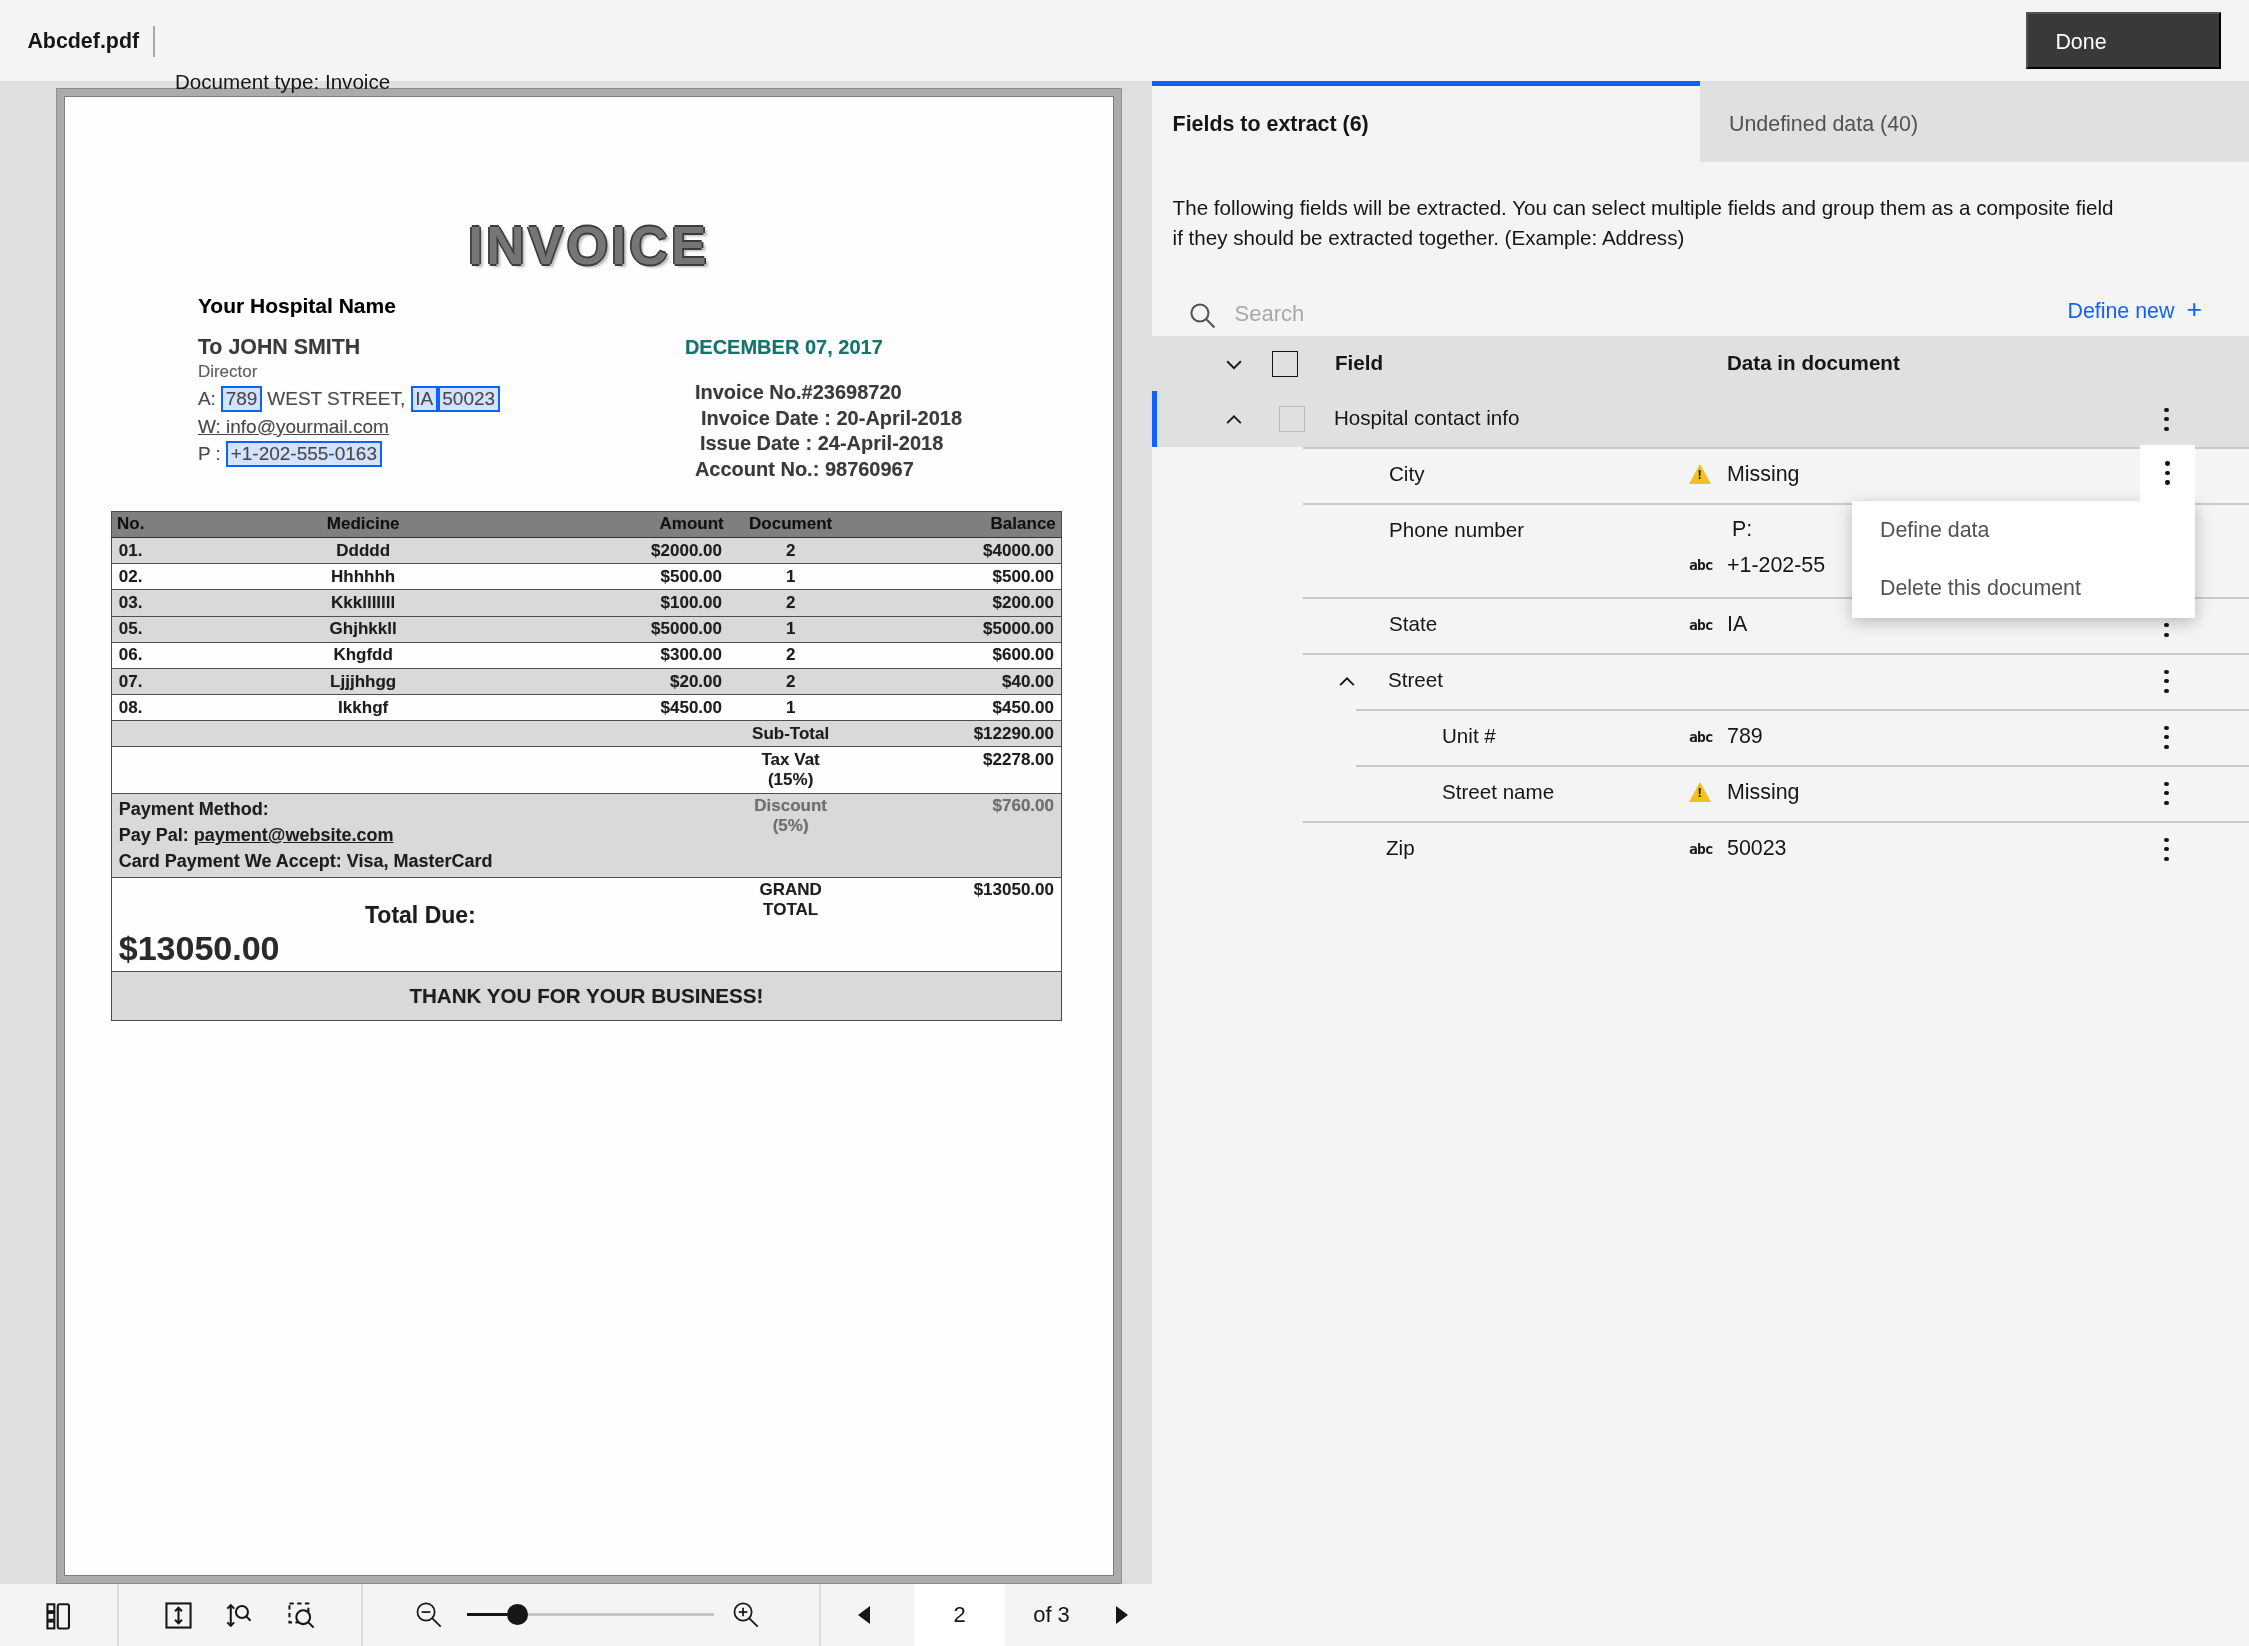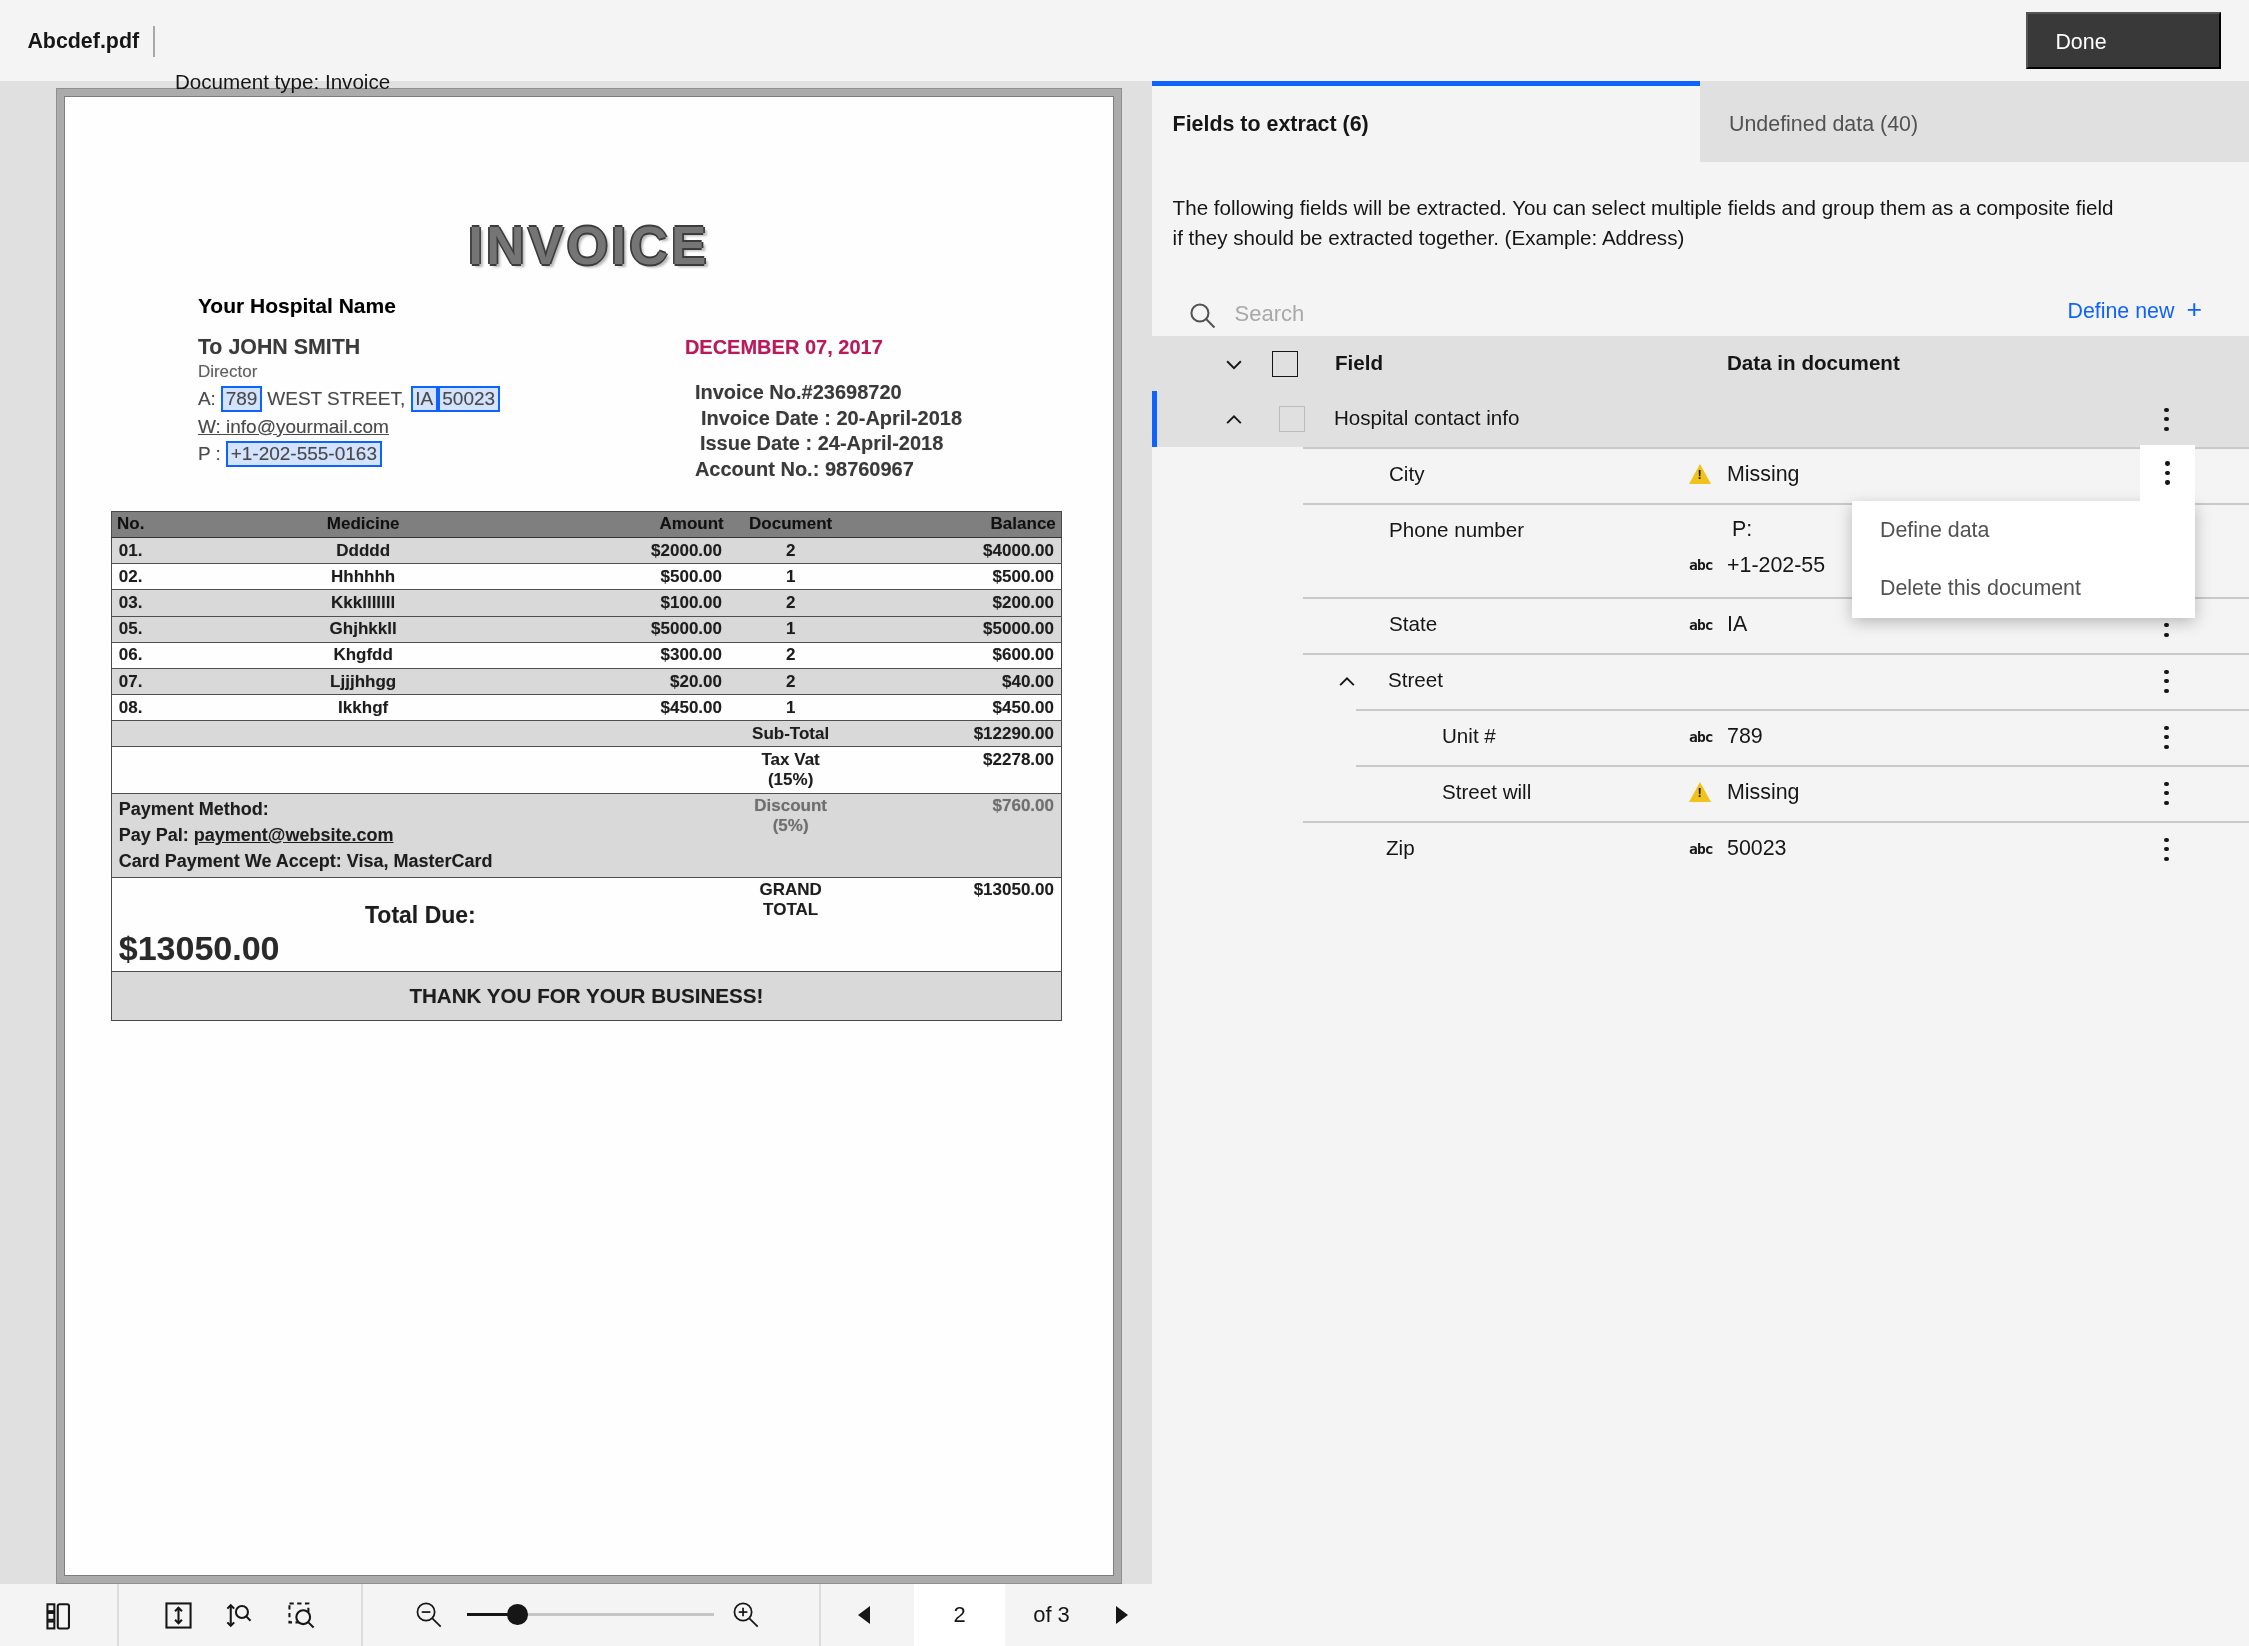--- a/index.html
+++ b/index.html
@@ -25,21 +25,21 @@
     font-size:53px; font-weight:bold; letter-spacing:3.4px; color:#757575;
     text-shadow:-1.7px 0 #3c3c3c, 1.7px 0 #3c3c3c, 0 -1.7px #3c3c3c, 0 1.7px #3c3c3c, 3.4px 3.4px 2.6px #b5b5b5;
     font-stretch:condensed; }
   .inv-hospital { position:absolute; left:133px; top:197px; font-size:21px; font-weight:bold; color:#000000; }
   .inv-to { position:absolute; left:133px; top:238px; font-size:21.4px; font-weight:bold; color:#3a3a3a; }
   .inv-director { position:absolute; left:133px; top:265px; font-size:17px; color:#606060; }
   .inv-addr { position:absolute; left:133px; top:289px; font-size:19px; color:#4a4a4a; }
   .inv-web { position:absolute; left:133px; top:319px; font-size:19px; color:#4a4a4a; text-decoration:underline; }
   .inv-phone { position:absolute; left:133px; top:344px; font-size:19px; color:#4a4a4a; }
   .hl { background:rgba(69,137,255,0.22); border:2.6px solid #0f62fe; padding:0 2.6px; display:inline-block; }
-  .inv-date { position:absolute; left:620px; top:239px; font-size:20px; font-weight:bold; color:#be185d; }
+  .inv-date { position:absolute; left:620px; top:239px; font-size:20px; font-weight:bold; color:#0f766e; }
   .inv-no   { position:absolute; left:630px; top:284px; font-size:20px; font-weight:bold; color:#3a3a3a; }
   .inv-idate{ position:absolute; left:636px; top:310px; font-size:20px; font-weight:bold; color:#3a3a3a; }
   .inv-isdate{position:absolute; left:635px; top:335px; font-size:20px; font-weight:bold; color:#3a3a3a; }
   .inv-acc  { position:absolute; left:630px; top:361px; font-size:20px; font-weight:bold; color:#3a3a3a; }
 
   table.meds { position:absolute; left:46px; top:414px; width:951px; border-collapse:collapse;
     border:1.7px solid #4a4a4a; font-size:17px; color:#1d1d1d; }
   table.meds th { background:#7f7f7f; color:#111; font-weight:bold; border-bottom:1.7px solid #333; padding:2.6px 5.1px; }
   table.meds td { padding:2.6px 6.9px; border-top:1.7px solid #4f4f4f; font-weight:bold; }
   table.meds tr.g td { background:#d9d9d9; }
@@ -425,21 +425,21 @@
       <div class="dval">789</div>
       <div class="kebab">
           <i></i>
           <i></i>
           <i></i>
         </div>
     </div>
 
     <div class="frow">
       <i class="rowline" style="left:204px;"></i>
-      <div class="flabel" style="left:290px;">Street will</div>
+      <div class="flabel" style="left:290px;">Street name</div>
       <div class="warn-ic"></div>
       <div class="dval">Missing</div>
       <div class="kebab">
           <i></i>
           <i></i>
           <i></i>
         </div>
     </div>
 
     <div class="frow">

